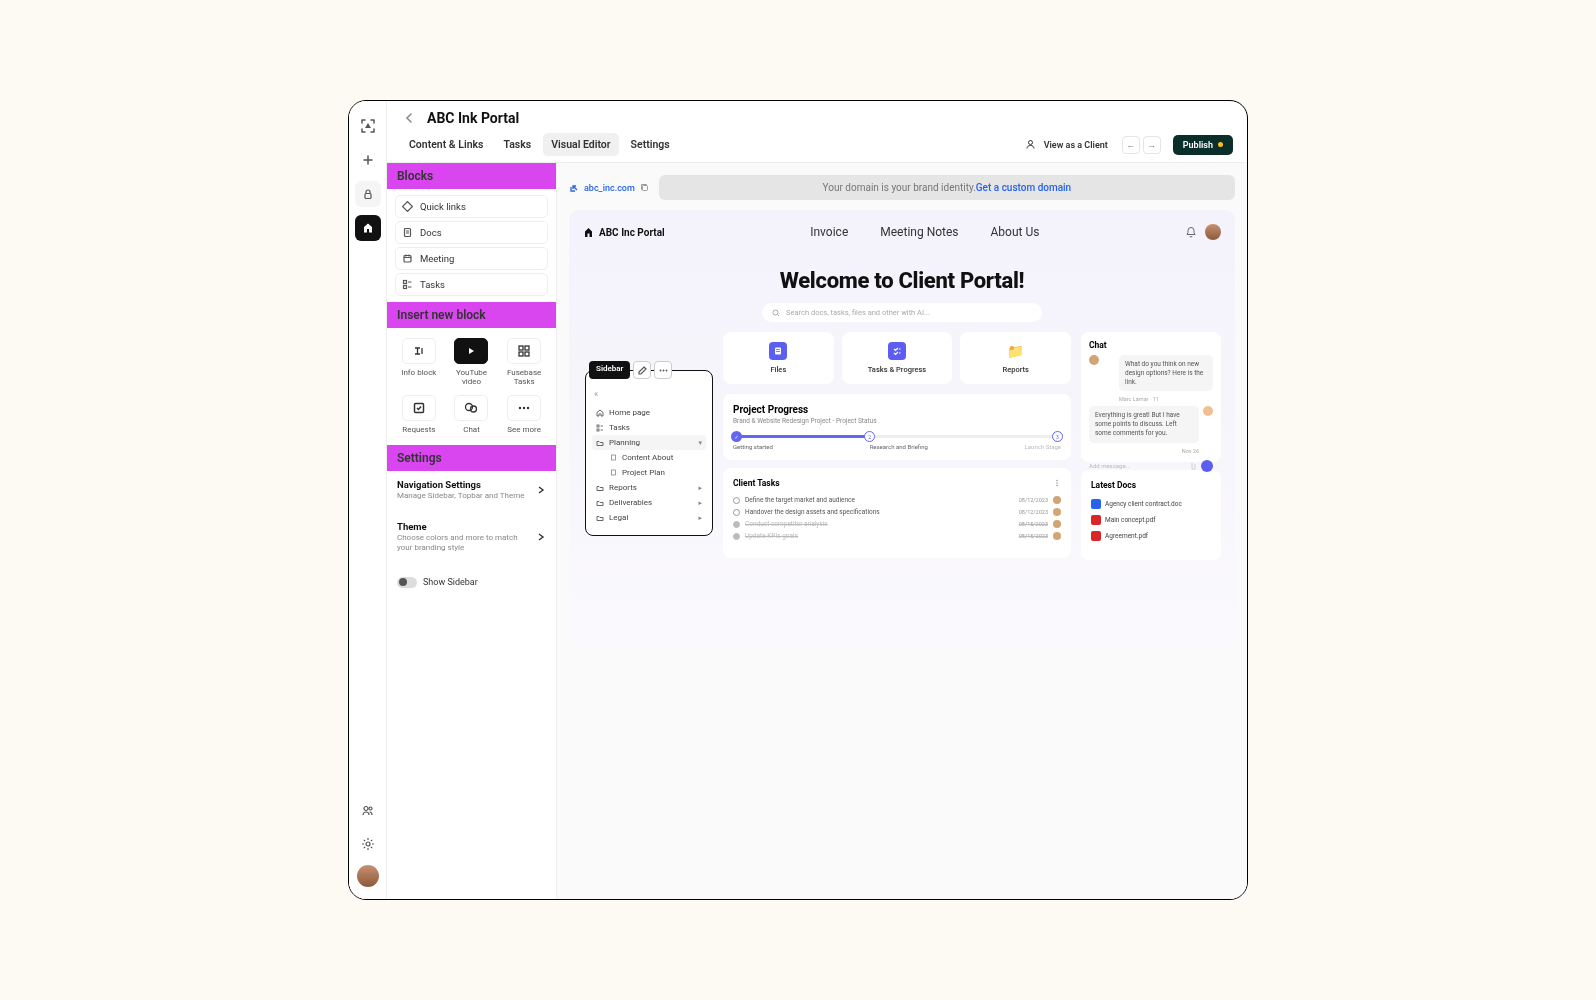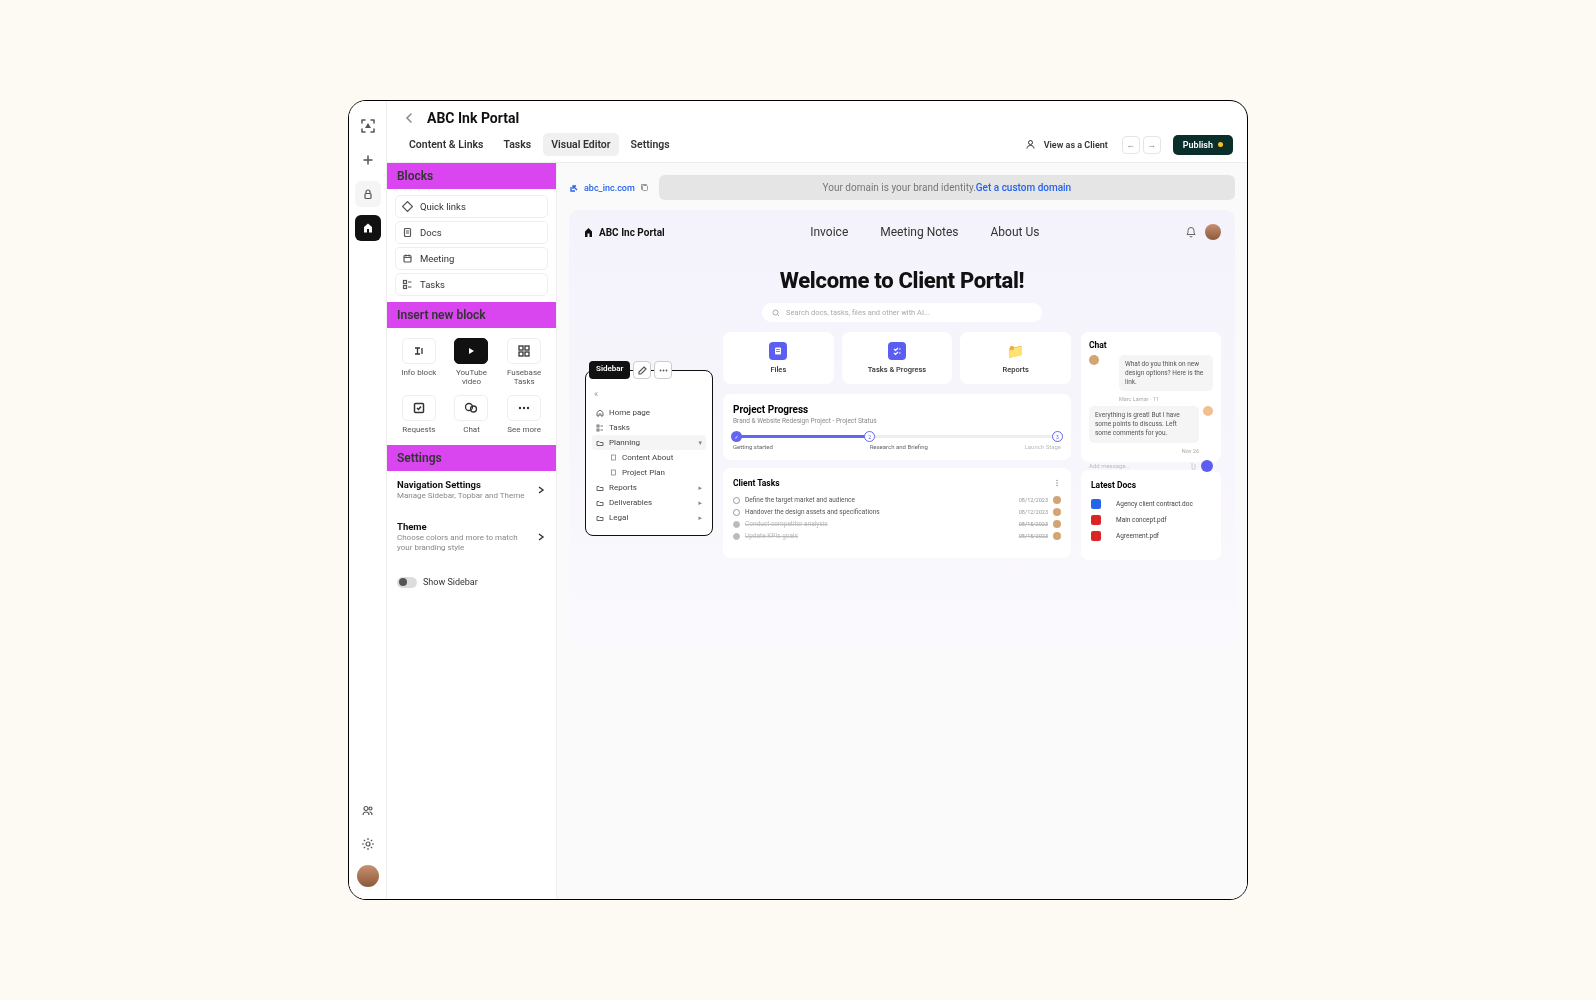--- a/index.html
+++ b/index.html
@@ -102,21 +102,21 @@
 .tasks-card{background:#fff;border-radius:8px;padding:10px;margin-top:8px;height:90px}
 .tasks-head{display:flex;justify-content:space-between;align-items:center;margin-bottom:6px}
 .tasks-title{font-size:8.5px;font-weight:700}
 .task-row{display:flex;align-items:center;gap:5px;font-size:6.5px;color:#555;padding:2px 0}
 .task-row.done{text-decoration:line-through;color:#bbb}
 .task-circ{width:7px;height:7px;border:1px solid #999;border-radius:50%;flex-shrink:0}
 .task-row.done .task-circ{background:#bbb;border-color:#bbb}
 .task-date{margin-left:auto;font-size:5.5px;color:#999}
 .task-av{width:8px;height:8px;border-radius:50%;background:#d4a574}
 .docs-card{background:#fff;border-radius:8px;padding:10px;width:140px;margin-top:8px;height:90px}
-.doc-row{display:flex;align-items:center;gap:15px;font-size:6.5px;color:#444;padding:3px 0}
+.doc-row{display:flex;align-items:center;gap:4px;font-size:6.5px;color:#444;padding:3px 0}
 .doc-ic{width:10px;height:10px;border-radius:2px;flex-shrink:0}
 .doc-ic.word{background:#2563eb}
 .doc-ic.pdf{background:#dc2626}
 .pv-right-col{width:140px}
 .pv-mid{flex:1;min-width:0}
 svg{display:block}
 </style>
 </head>
 <body>
 

